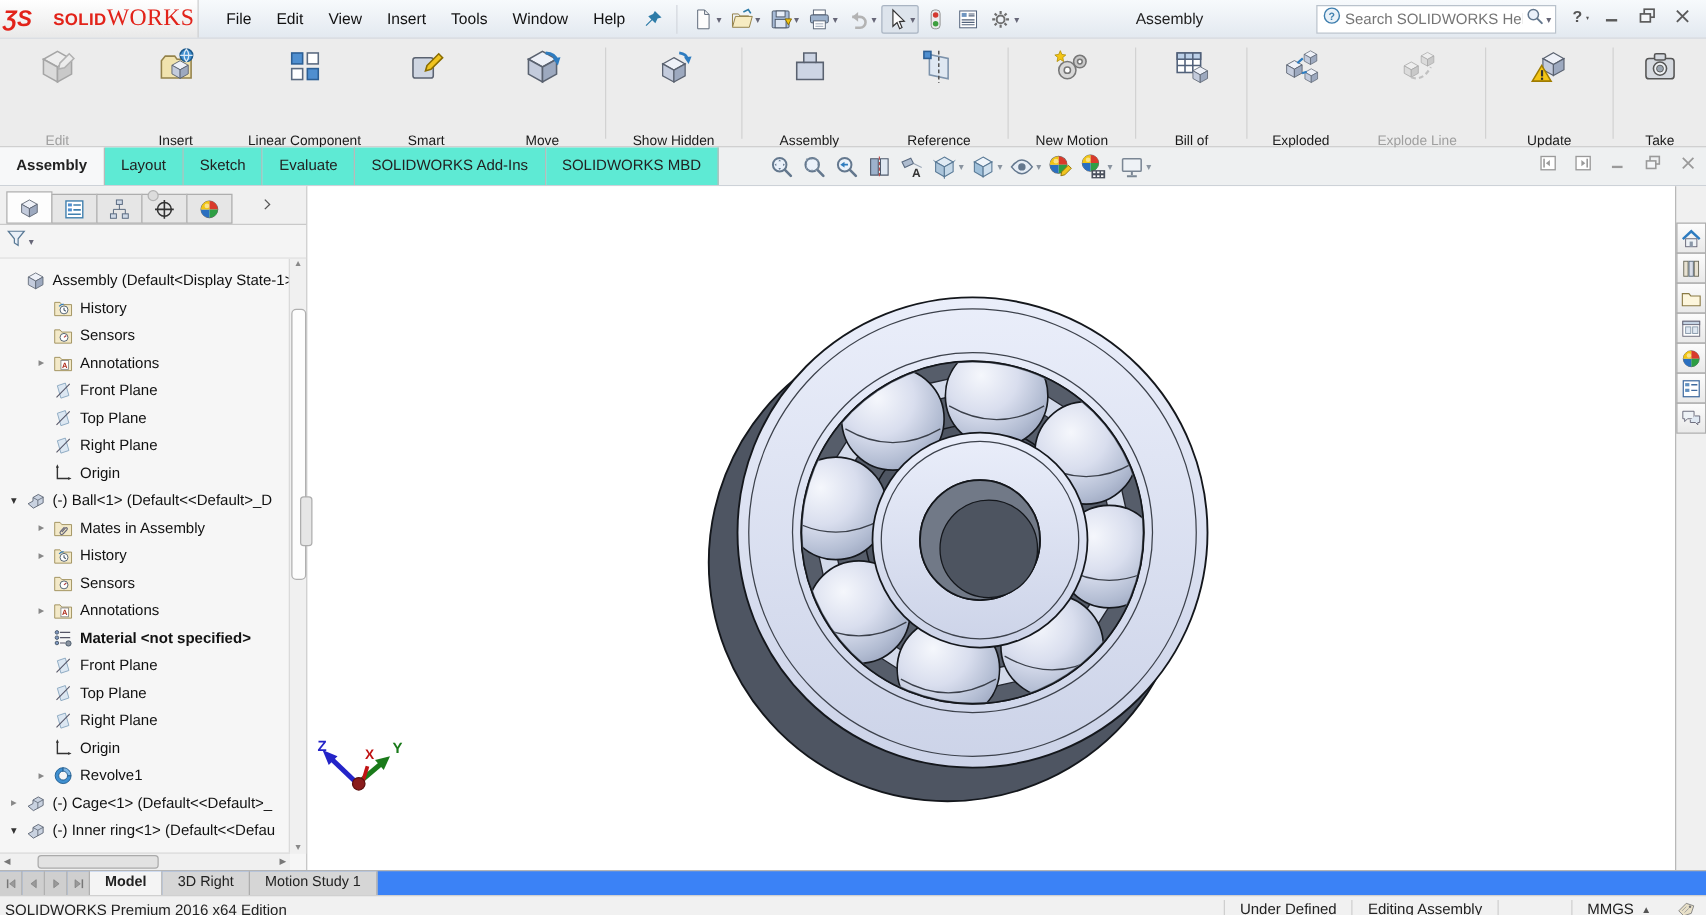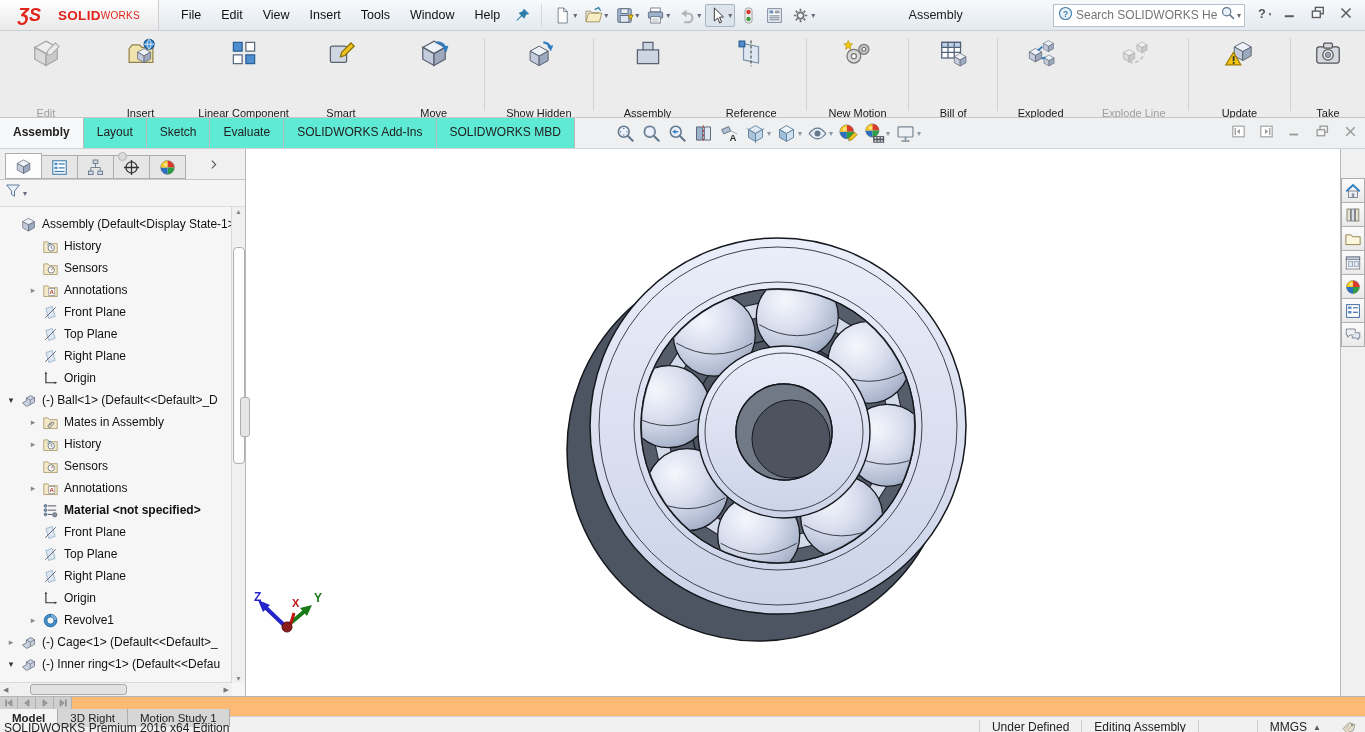--- a/index.html
+++ b/index.html
@@ -4,21 +4,21 @@
 <style>
   html,body{margin:0;padding:0;}
   body{width:1365px;height:732px;font-family:"Liberation Sans",sans-serif;background:#fff;overflow:hidden;}
   .app{position:relative;width:1365px;height:732px;background:#fff;overflow:hidden;}
 
   
   .titlebar{height:30px;display:flex;align-items:center;background:linear-gradient(#f7fafc,#e3e9f0);border-bottom:1px solid #c9ced6;}
   .logo{width:158px;align-self:stretch;display:flex;align-items:center;justify-content:center;background:linear-gradient(#ffffff,#e9e9e9);border-right:1px solid #cfcfcf;}
   .logo .mark{color:#e2231a;font-weight:bold;font-style:italic;font-size:18px;margin-right:17px;}
   .logo .bold{color:#e2231a;font-weight:bold;font-size:13.5px;letter-spacing:.3px;}
-  .logo .light{color:#e2231a;font-size:10px;letter-spacing:.3px;}
+  .logo .light{color:#e2231a;font-size:19px;letter-spacing:.3px;font-family:Liberation Serif, serif;}
   .menus{display:flex;margin-left:12px;}
   .menu-item{padding:0 10px;font-size:12.5px;color:#111;line-height:30px;cursor:default;}
   .pin{margin:0 6px 0 4px;display:flex;align-items:center;}
   .qa{display:flex;align-items:center;gap:1px;margin-left:4px;padding-left:8px;border-left:1px solid #d3d8de;}
   .qa-btn{display:flex;align-items:center;padding:1px 2px;border:1px solid transparent;border-radius:2px;}
   .qa-btn.active{background:#dde4ec;border:1px solid #a9b4c2;}
   .qa-caret{font-size:8px;color:#667;margin-left:1px;}
   .doc-title{flex:1;text-align:center;font-size:12.5px;color:#222;}
   .search{display:flex;align-items:center;background:#fff;border:1px solid #b9c2cc;height:21px;padding:0 3px;margin-right:8px;}
   .search input{border:none;outline:none;width:142px;font-size:12px;color:#555;background:transparent;font-family:"Liberation Sans",sans-serif;}
@@ -64,21 +64,21 @@
   .varr{position:absolute;left:0;width:13px;font-size:7px;color:#888;text-align:center;}
   .hscroll{position:absolute;left:0;right:13px;bottom:0;height:13px;background:#f0f0f0;border-top:1px solid #dadada;}
   .hthumb{position:absolute;left:30px;top:1px;height:9px;width:95px;background:#e2e2e2;border:1px solid #aaa;border-radius:3px;}
   .harr{position:absolute;top:0;font-size:7px;color:#777;line-height:13px;}
   .splitter{position:absolute;left:240px;top:248px;width:8px;height:38px;background:#e6e6e6;border:1px solid #adadad;border-radius:3px;z-index:6;}
   .viewport{flex:1;background:#ffffff;position:relative;overflow:hidden;}
   .taskpane{width:24px;background:#f0f0f0;border-left:1px solid #b8b8b8;display:flex;flex-direction:column;align-items:center;padding-top:30px;flex:none;}
   .tpbtn{width:24px;height:25px;display:flex;align-items:center;justify-content:center;background:linear-gradient(#fcfcfc,#e9e9e9);border:1px solid #aeaeae;margin-top:-1px;box-sizing:border-box;}
 
   
-  .bottomstrip{height:19px;background:#fdba74;display:flex;align-items:stretch;border-top:1px solid #b5b5b5;flex-direction:column;}
+  .bottomstrip{height:19px;background:#3b82f6;display:flex;align-items:stretch;border-top:1px solid #b5b5b5;}
   .navbtn{width:17px;display:flex;align-items:center;justify-content:center;background:#cfcfcf;border-right:1px solid #b0b0b0;}
   .btab{padding:0 12px;font-size:11.5px;line-height:18px;background:#d6d6d6;border-right:1px solid #adadad;color:#222;}
   .btab.active{background:#f4f4f4;font-weight:bold;}
   .statusbar{height:21px;background:#f1f1f1;display:flex;align-items:center;font-size:12px;color:#222;border-top:1px solid #d0d0d0;}
   .sb-left{margin-left:4px;flex:1;}
   .sb-item{padding:0 12px;border-left:1px solid #cfcfcf;height:15px;line-height:15px;display:flex;align-items:center;gap:6px;}
   .sb-caret{font-size:8px;color:#555;}
 </style>
 </head>
 <body>

